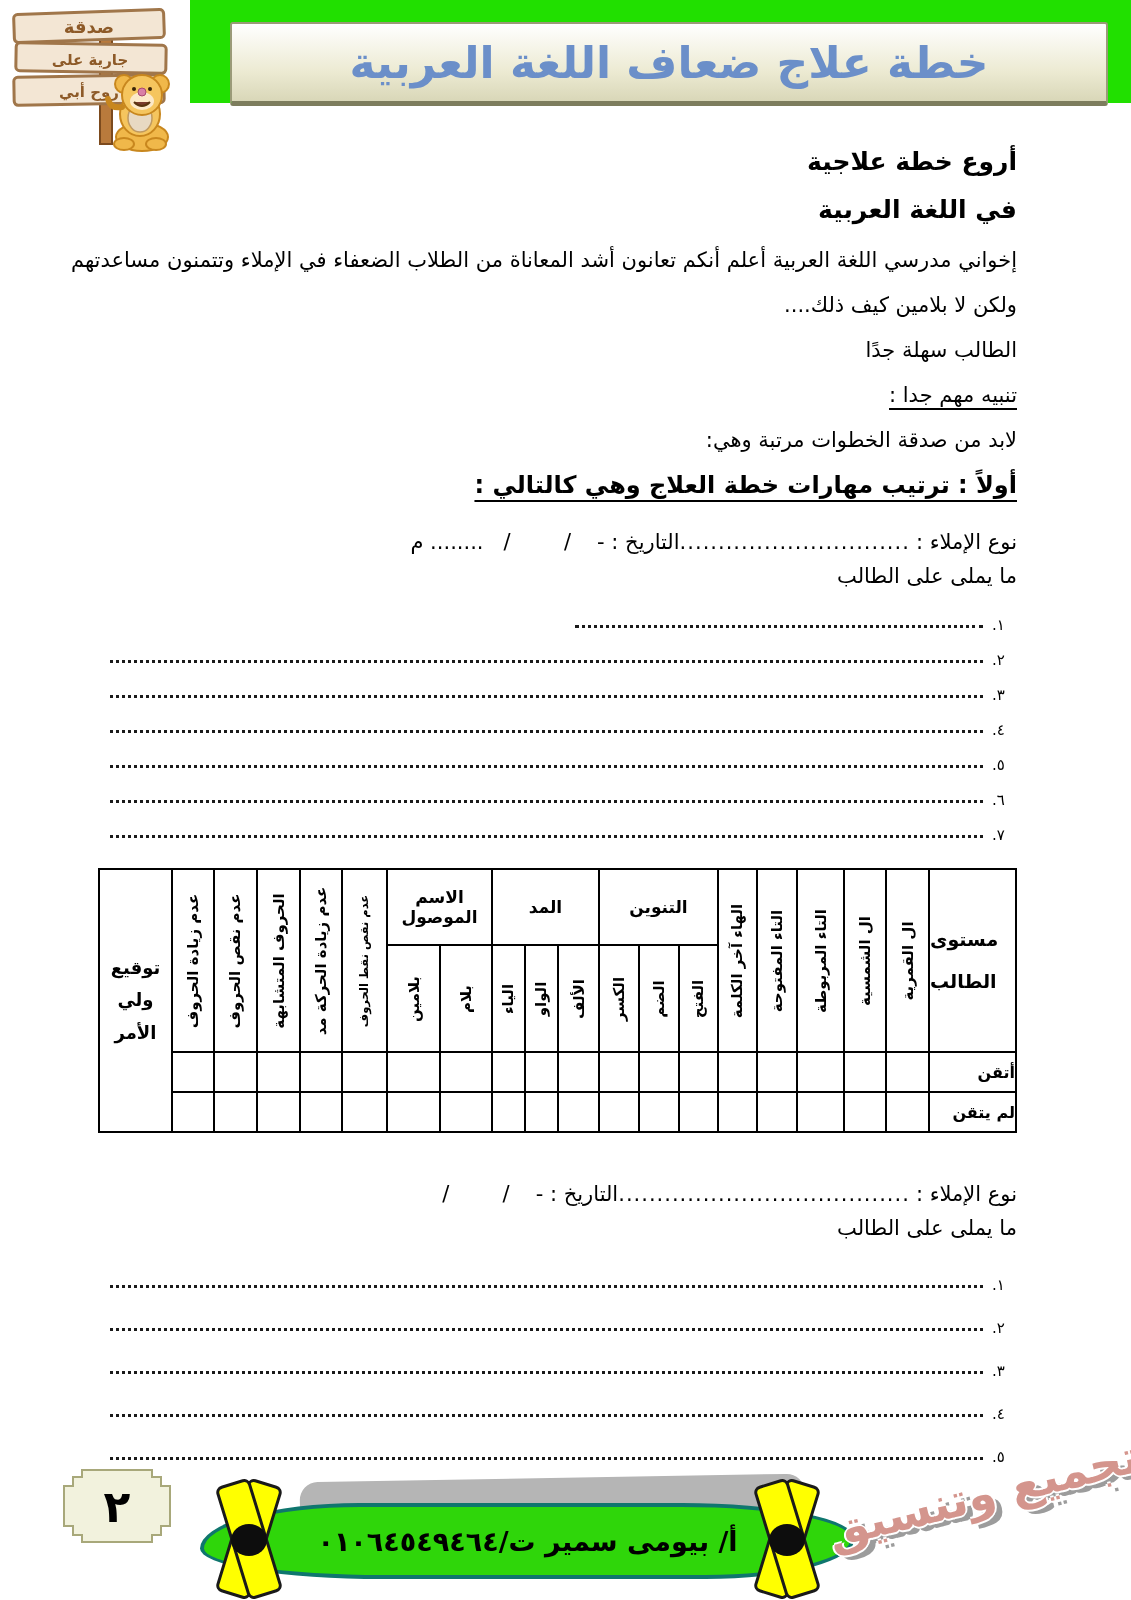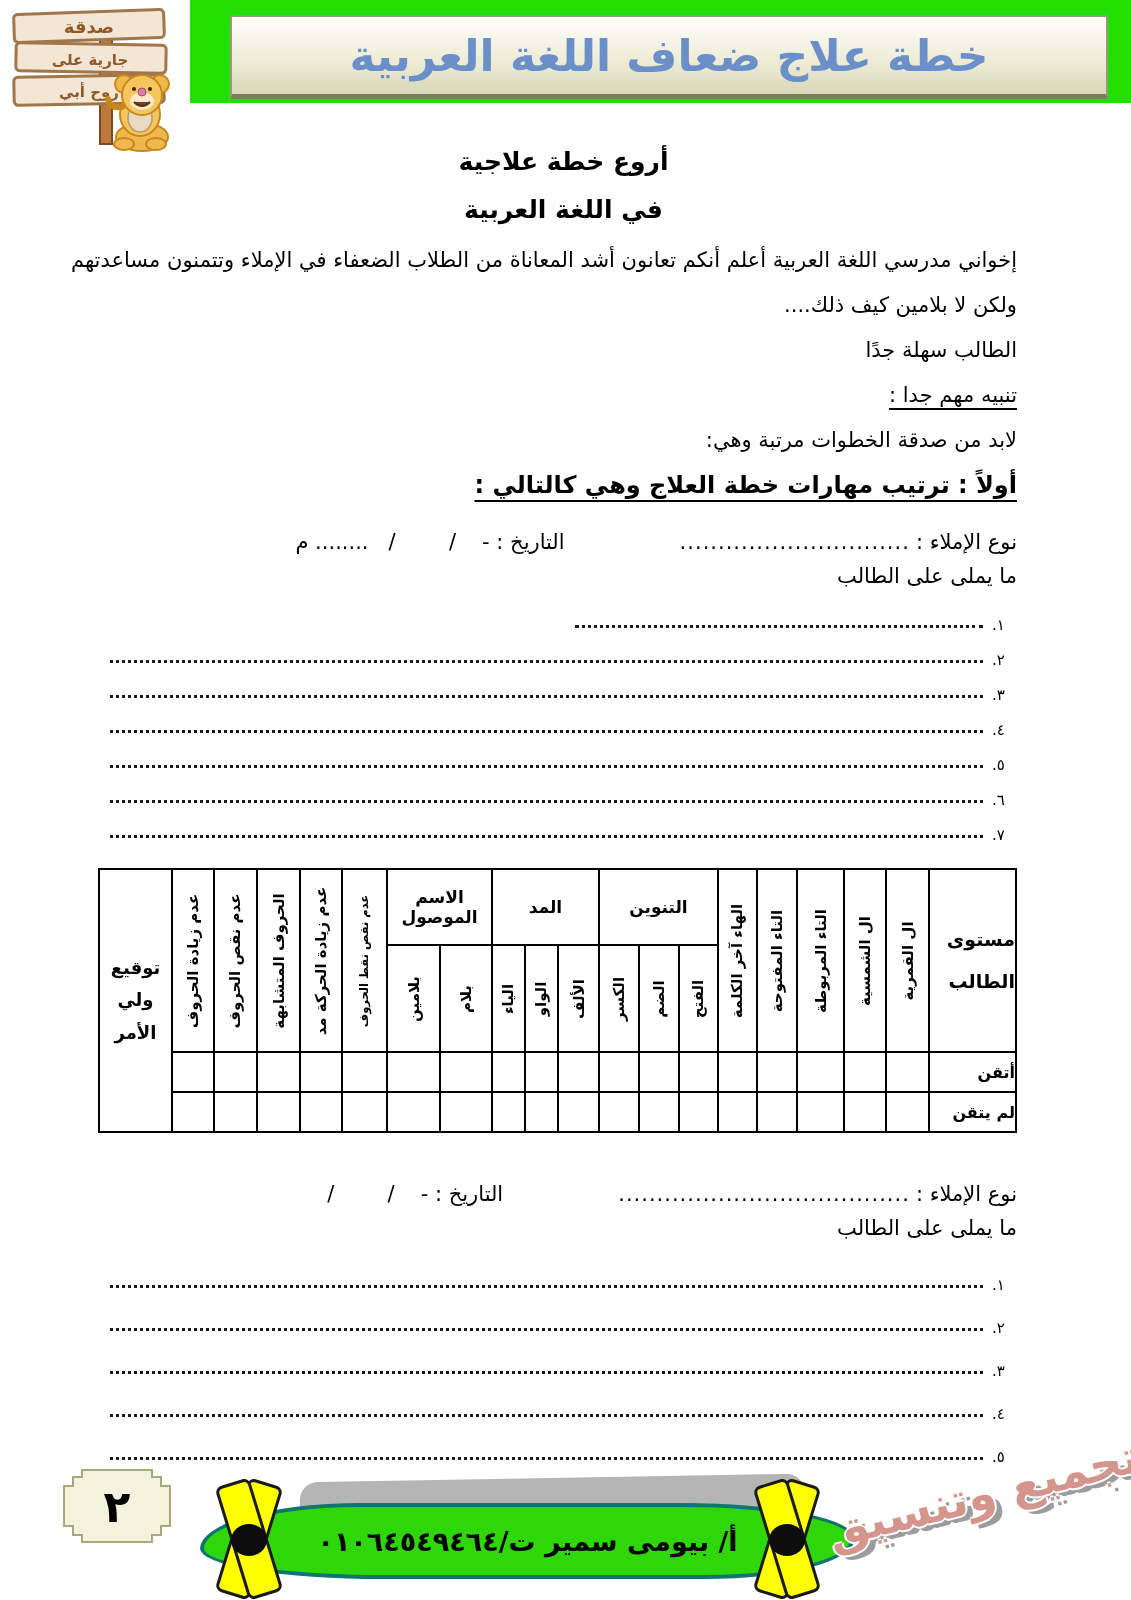--- a/index.html
+++ b/index.html
@@ -3,59 +3,59 @@
 <meta charset="utf-8">
 <style>
   * { box-sizing: border-box; margin: 0; padding: 0; }
   html,body { background:#fff; }
   body { width:1131px; height:1600px; position:relative; overflow:hidden;
          font-family:"DejaVu Sans", sans-serif; color:#000; }
 
   
   .green-bar { position:absolute; left:190px; top:0; width:941px; height:103px;
                background:#21e000; }
-  .title-box { position:absolute; left:40px; top:15px; width:878px; height:84px;
+  .title-box { position:absolute; left:40px; top:22px; width:878px; height:84px;
                background:linear-gradient(#ffffff, #ecead2 62%, #d9d7b8);
                border:2px solid #9a9a78; border-bottom:5px solid #7d7d5e;
                border-radius:3px; display:flex; align-items:center; justify-content:center; }
   .title-box span { font-size:44px; font-weight:bold; color:#6b8fc9; letter-spacing:1px; }
 
   
   .bear-svg { position:absolute; left:4px; top:2px; }
 
   
   .content { position:absolute; right:114px; left:110px; top:142px; direction:rtl; }
-  .h-center { text-align:center; font-weight:bold; font-size:25px; height:48px; line-height:40px; }
+  .h-center { font-weight:bold; font-size:25px; height:48px; line-height:40px; }
   .p-line { font-size:21px; height:45px; line-height:45px; white-space:nowrap; }
   .p-note { text-decoration:underline; text-underline-offset:6px; }
   .p-first { font-weight:bold; font-size:24px; text-decoration:underline; text-underline-offset:7px; }
 
   .field-row { display:flex; direction:rtl; align-items:flex-end; height:46px; font-size:21px; }
   .field-row .dots-str { letter-spacing:1px; margin-right:6px; }
-  .gap-lg { margin-right:115px; }
+  .gap-lg { }
   .pre { white-space:pre; margin-right:26px; }
   .suffix { margin-right:20px; }
 
   .num-list { direction:rtl; }
   .num-item { display:flex; direction:rtl; align-items:flex-end; height:35px; }
   .num-item .num { width:34px; font-size:15px; text-align:left; padding-left:9px; flex:none; }
   .leader { flex:1; border-bottom:3px dotted #1a1a1a; margin-bottom:6px; }
   .leader.short { flex:none; width:408px; }
   .num-item.sp2 { height:43px; }
 
   
   table.skill { position:absolute; right:114px; top:868px; width:917px;
                 border-collapse:collapse; table-layout:fixed; direction:rtl; }
   table.skill th, table.skill td { border:2px solid #000; padding:0; font-weight:bold; }
   .vwrap { display:flex; align-items:center; justify-content:center; height:181px; overflow:visible; }
   .vwrap2 { display:flex; align-items:center; justify-content:center; height:99px; overflow:visible; }
   .vtext { transform:rotate(-90deg); white-space:nowrap; flex:none; font-size:15px; }
   .vtext.small { font-size:11.5px; }
   .grp { height:76px; text-align:center; font-size:17px; vertical-align:middle; }
-  .level-h { font-size:19px; font-weight:normal; text-align:right; line-height:2.2; vertical-align:middle; }
+  .level-h { font-size:19px; font-weight:normal; text-align:left; line-height:2.2; vertical-align:middle; }
   .rowlab { font-size:16px; font-weight:normal; height:40px; vertical-align:middle; }
   td.blank { height:40px; }
   th.sig { border:4px solid #000; font-size:18px; text-align:center; line-height:1.8; vertical-align:middle; }
 
   
   .page-badge { position:absolute; left:62px; top:1468px; width:110px; height:76px; }
   .page-badge .num2 { position:absolute; left:0; top:0; width:100%; height:100%;
                       display:flex; align-items:center; justify-content:center;
                       font-size:44px; font-weight:bold; }
   .banner-shadow { position:absolute; left:300px; top:1478px; width:505px; height:58px;

